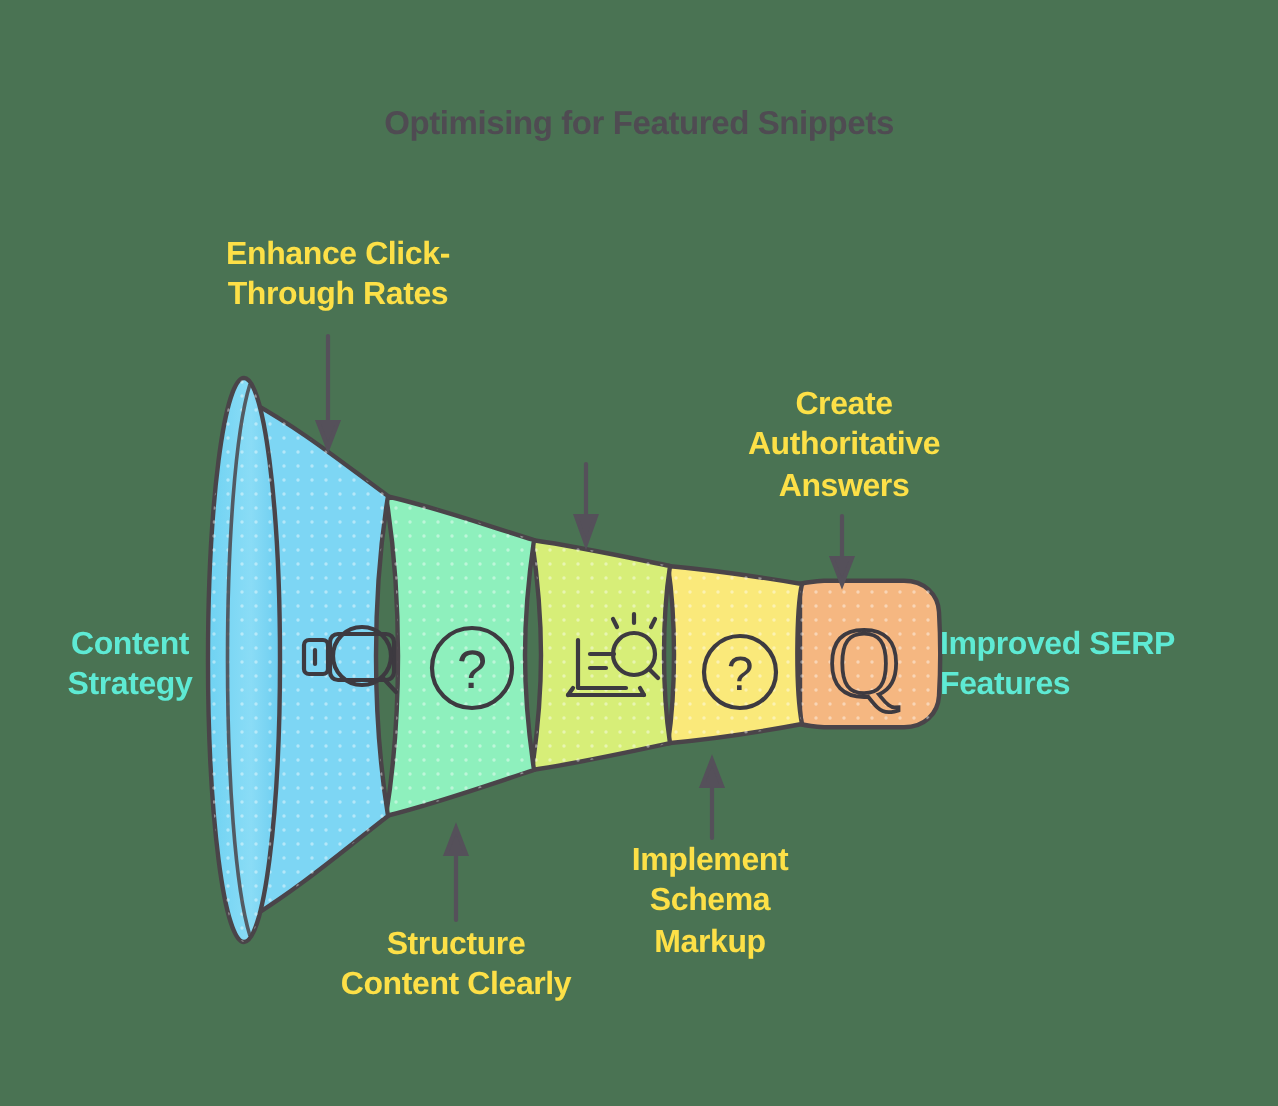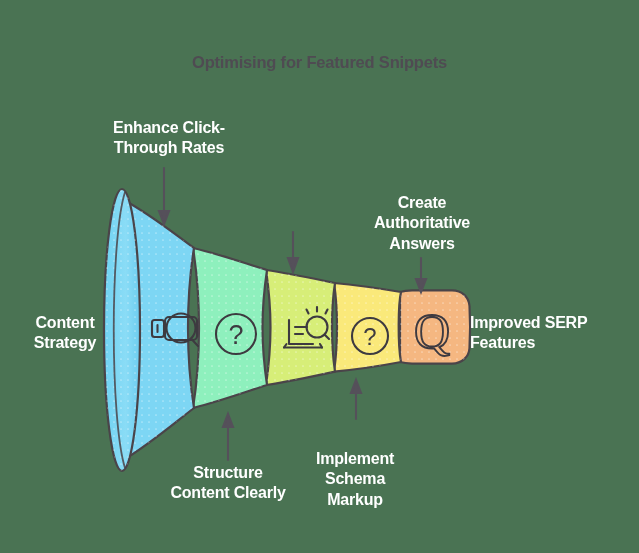--- a/index.html
+++ b/index.html
@@ -21,46 +21,46 @@
     height: 553px;
   }
   #funnel-svg {
     position: absolute;
     left: 0; top: 0;
     width: 639px;
     height: 553px;
   }
   .lbl {
     position: absolute;
-    color: #ffffff;
+    color: #fde047;
     font-weight: bold;
     line-height: 1.28;
     text-align: center;
     white-space: pre-line;
     letter-spacing: -0.2px;
   }
   #chart-title {
     left: 0; top: 40px;
     width: 639px;
     font-size: 16.5px;
     color: #4f4b52;
     text-align: center;
     margin-top: 12px;
   }
   .callout { font-size: 16px; }
   .endpoint {
     font-size: 16px;
-    color: #ffffff;
+    color: #5eead4;
     font-weight: bold;
   }
   #label-enhance-ctr { left: 78px;  top: 118px; width: 182px; }
   #label-target-snippets { left: 202px; top: 183px; width: 182px; }
   #label-create-answers { left: 352px; top: 193px; width: 140px; }
   #label-structure-content { left: 138px; top: 463px; width: 180px; }
-  #label-schema-markup { left: 290px; top: 421px; width: 130px; margin-top: 28px; }
+  #label-schema-markup { left: 290px; top: 421px; width: 130px; }
   #label-content-strategy { left: 6px;  top: 313px; width: 118px; text-align: center;}
   #label-improved-serp { left: 470px; top: 313px; width: 163px; text-align: left;}
 </style>
 </head>
 <body>
 
 <div id="stage">
 
   <div class="lbl" id="chart-title">Optimising for Featured Snippets</div>
 

